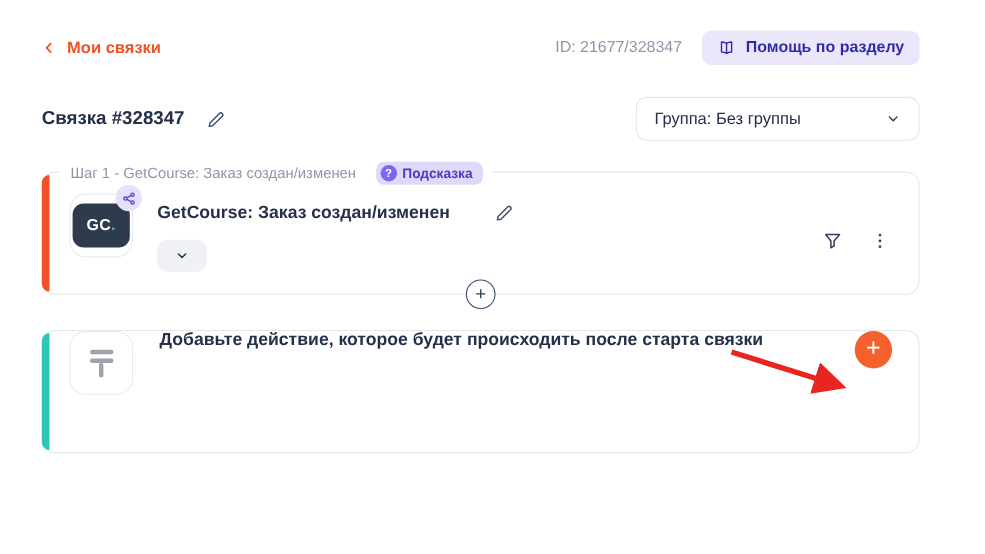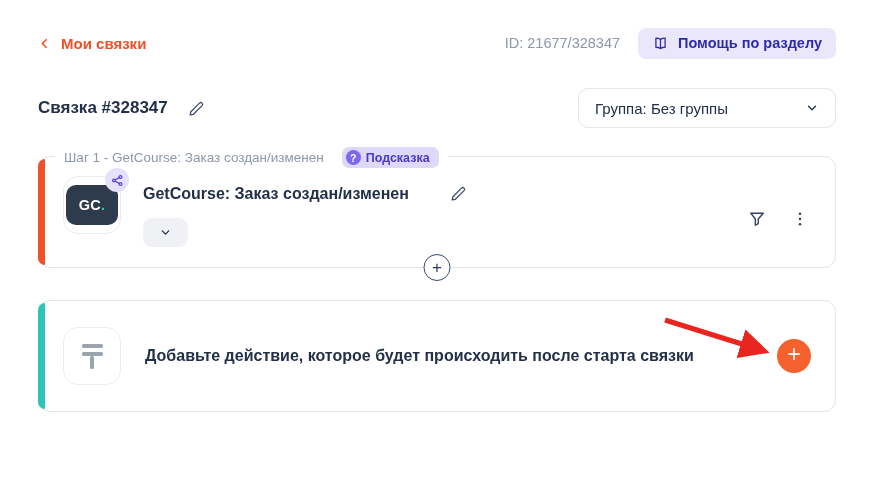--- a/index.html
+++ b/index.html
@@ -25,21 +25,21 @@
   .heading-left { display: flex; align-items: center; gap: 17px; }
   .page-title { font-size: 17px; font-weight: 700; color: var(--dark_navy); }
   .icon-btn { background: none; border: none; cursor: pointer; display: inline-flex; align-items: center; padding: 2px; }
   .group-select { width: 258px; height: 40px; border: 1px solid var(--border_gray); border-radius: 10px; background: #fff; display: flex; align-items: center; justify-content: space-between; padding: 16px 16px; font-size: 15px; color: var(--dark_navy); cursor: pointer; }
 
   
   .card { position: relative; border: 1px solid var(--border_gray); border-radius: 12px; height: 112px; background: #fff; }
   .card .accent { position: absolute; left: -1px; top: 2px; bottom: 2px; width: 7px; border-radius: 10px 0 0 10px; }
   .card-step1 { margin-top: 28px; }
   .card-step1 .accent { background: var(--accent_orange); }
-  .card-action { margin-top: 32px; display: flex; align-items: center; padding: 0 24px; }
+  .card-action { margin-top: 32px; display: flex; padding: 0 24px; }
   .card-action .accent { background: var(--accent_teal); }
 
   .legend { position: absolute; top: -10px; left: 16px; background: #fff; padding: 0 9px; display: flex; align-items: center; gap: 18px; font-size: 13.5px; color: var(--muted_gray); white-space: nowrap; z-index: 1; }
   .hint-badge { display: inline-flex; align-items: center; gap: 5px; background: var(--badge_bg); color: var(--badge_text); font-size: 12.5px; font-weight: 700; padding: 3px 9px 3px 4px; border-radius: 7px; cursor: pointer; }
   .hint-badge .q-circle { width: 15px; height: 15px; border-radius: 50%; background: var(--badge_circle); color: #fff; font-size: 10.5px; font-weight: 700; display: flex; align-items: center; justify-content: center; }
 
   .step1-content { display: flex; align-items: flex-start; padding: 19px 24px 0 24px; height: 100%; }
   .app-icon-wrap { position: relative; width: 58px; height: 58px; border: 1px solid #e9ecf0; border-radius: 15px; background: #fff; display: flex; align-items: center; justify-content: center; flex-shrink: 0; }
   .gc-square { width: 52px; height: 40px; border-radius: 10px; background: var(--gc_square); display: flex; align-items: center; justify-content: center; font-weight: 700; font-size: 14.5px; color: #fff; letter-spacing: .3px; }
   .gc-square .dot { color: var(--gc_dot); }

